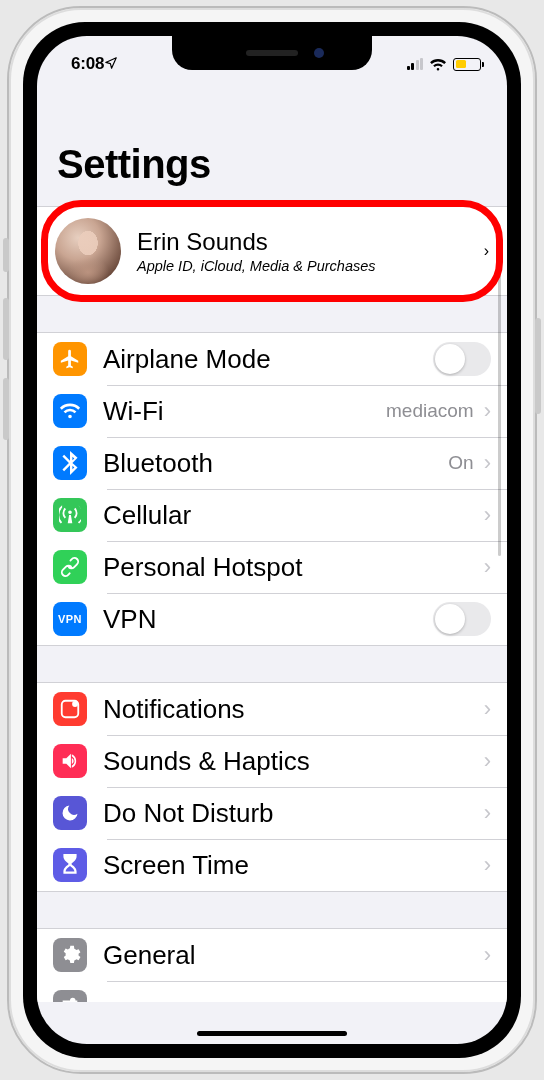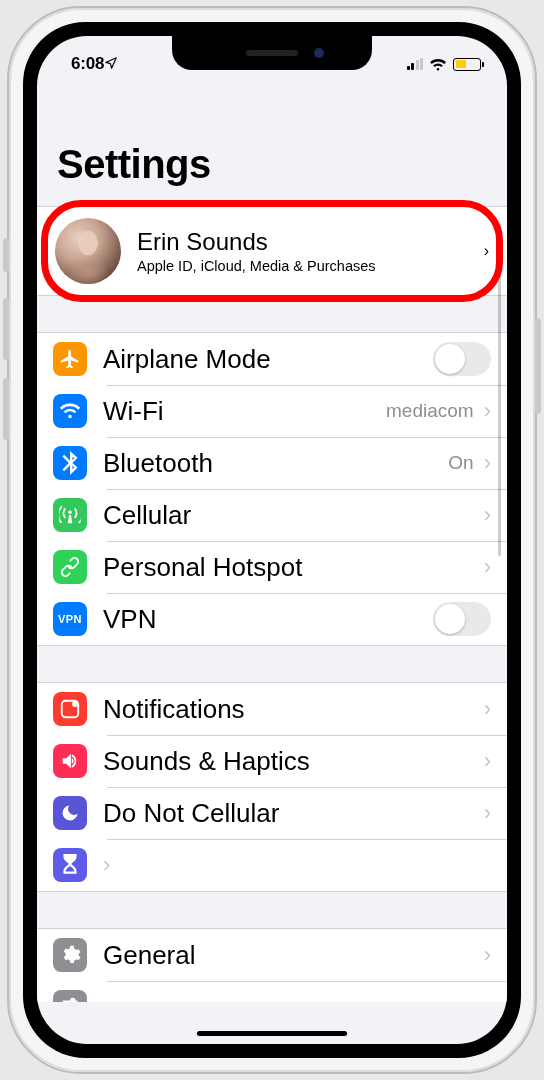--- a/index.html
+++ b/index.html
@@ -112,21 +112,21 @@
       width:66px;height:66px;border-radius:50%;margin-right:16px;flex-shrink:0;
       background: radial-gradient(circle at 35% 30%, #e7cfc0 0%, #c9a592 35%, #6b4a3c 78%, #3a2a24 100%);
       position:relative;overflow:hidden;
     }
     .avatar::after{content:"";position:absolute;inset:0;background:
       radial-gradient(ellipse 16px 20px at 50% 38%, rgba(235,205,188,0.95) 0%, rgba(235,205,188,0.9) 60%, transparent 62%),
       radial-gradient(ellipse 30px 22px at 50% 82%, rgba(190,150,130,0.9) 0%, transparent 70%);
     }
     .appleid-text{flex:1;}
     .appleid-name{font-size:24px;color:#000;margin-bottom:2px;}
-    .appleid-sub{font-size:14.5px;color:#000;}
+    .appleid-sub{font-size:14.5px;color:#000;font-style:italic;}
     .highlight-ring{
       position:absolute;left:4px;right:4px;top:-6px;bottom:-6px;
       border:7px solid #ff0000;border-radius:40px;pointer-events:none;z-index:5;
     }
     
     .tgl{width:58px;height:34px;background:#e9e9eb;border-radius:17px;position:relative;}
     .tgl .knob{position:absolute;left:2px;top:2px;width:30px;height:30px;background:#fff;border-radius:50%;box-shadow:0 1px 3px rgba(0,0,0,0.25);}
     
     .home-ind{position:absolute;bottom:8px;left:50%;transform:translateX(-50%);width:150px;height:5px;background:#000;border-radius:3px;}
     
@@ -278,29 +278,30 @@
           </div>
           <span class="label">Sounds &amp; Haptics</span>
           <span class="chev">›</span>
         </div>
         <div class="row">
           <div class="icon-wrap ic-purple">
             <svg width="20" height="20" viewBox="0 0 24 24">
                     <path fill="#fff" d="M21 12.8A9 9 0 1 1 11.2 3a7 7 0 0 0 9.8 9.8Z"></path>
                   </svg>
           </div>
-          <span class="label">Do Not Cellular</span>
+          <span class="label">Do Not Disturb</span>
           <span class="chev">›</span>
         </div>
         <div class="row">
           <div class="icon-wrap ic-indigo">
             <svg width="18" height="22" viewBox="0 0 16 20">
                     <path fill="#fff" d="M2 0h12v2c0 3-2.5 5-4.5 6.5V9.5C11.5 11 14 13 14 16v2H2v-2c0-3 2.5-5 4.5-6.5V8.5C4.5 7 2 5 2 2V0Zm2 16h8c0-2-2-3.5-4-5-2 1.5-4 3-4 5Z"></path>
                   </svg>
           </div>
+          <span class="label">Screen Time</span>
           <span class="chev">›</span>
         </div>
       </div>
 
       <div class="group">
         <div class="row">
           <div class="icon-wrap ic-gray">
             <svg width="22" height="22" viewBox="0 0 24 24">
                     <path fill="#fff" d="M12 8a4 4 0 1 0 0 8 4 4 0 0 0 0-8Zm9.4 4a7.6 7.6 0 0 0-.1-1.3l2.1-1.6-2-3.5-2.5 1a7.7 7.7 0 0 0-2.2-1.3L16.3 2h-4l-.4 2.6A7.7 7.7 0 0 0 9.7 5.9l-2.5-1-2 3.5 2.1 1.6a7.6 7.6 0 0 0 0 2.6L5.2 14.2l2 3.5 2.5-1a7.7 7.7 0 0 0 2.2 1.3l.4 2.6h4l.4-2.6a7.7 7.7 0 0 0 2.2-1.3l2.5 1 2-3.5-2.1-1.6c.1-.4.1-.9.1-1.3Z"></path>
                   </svg>

